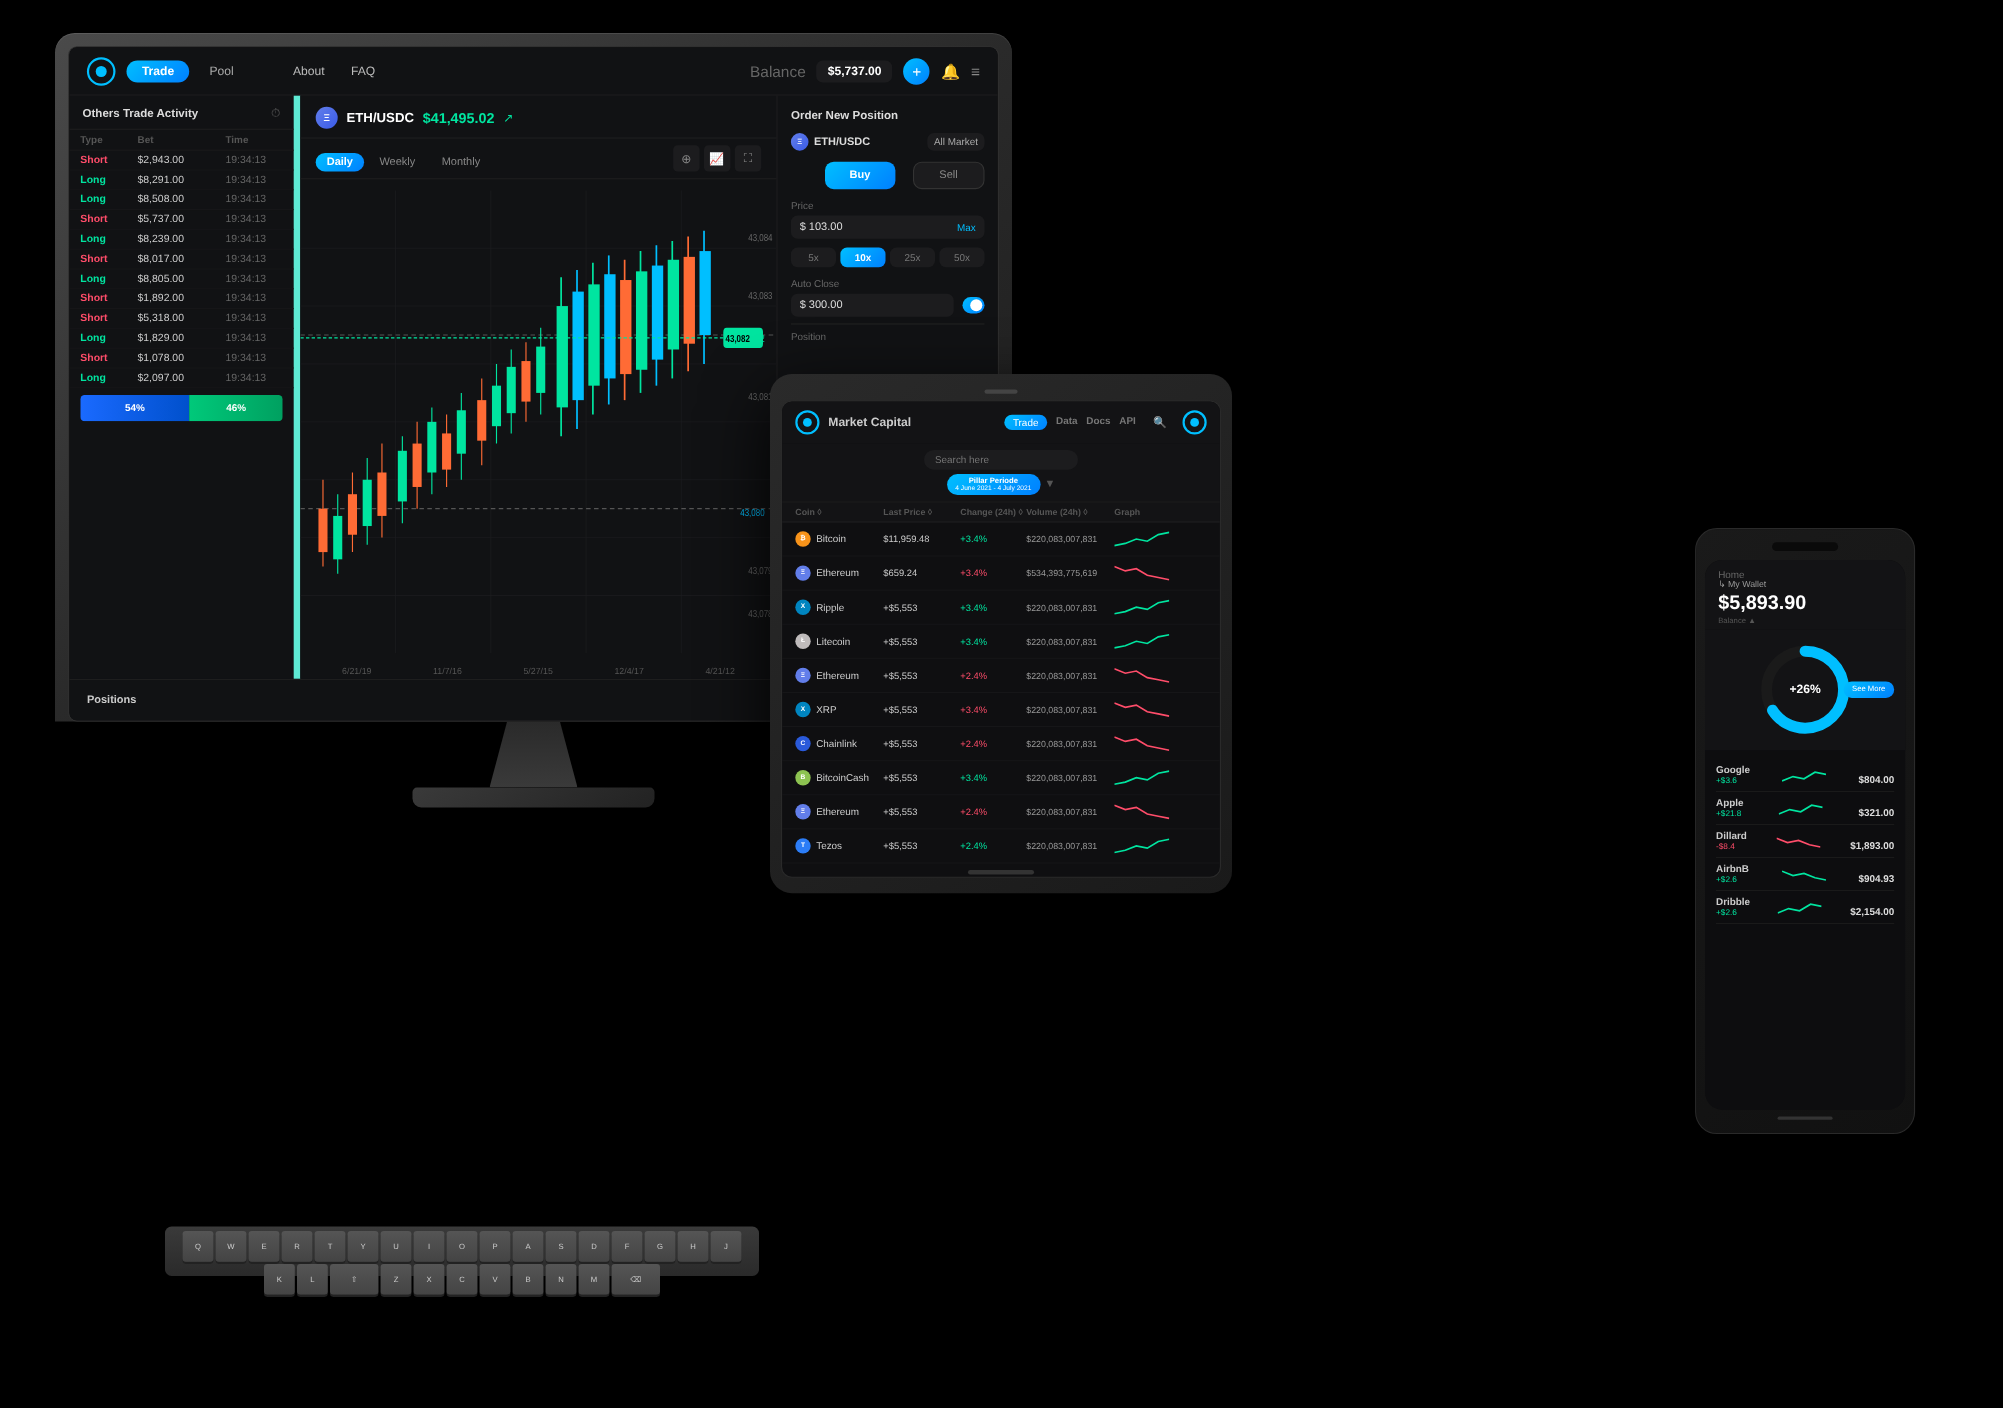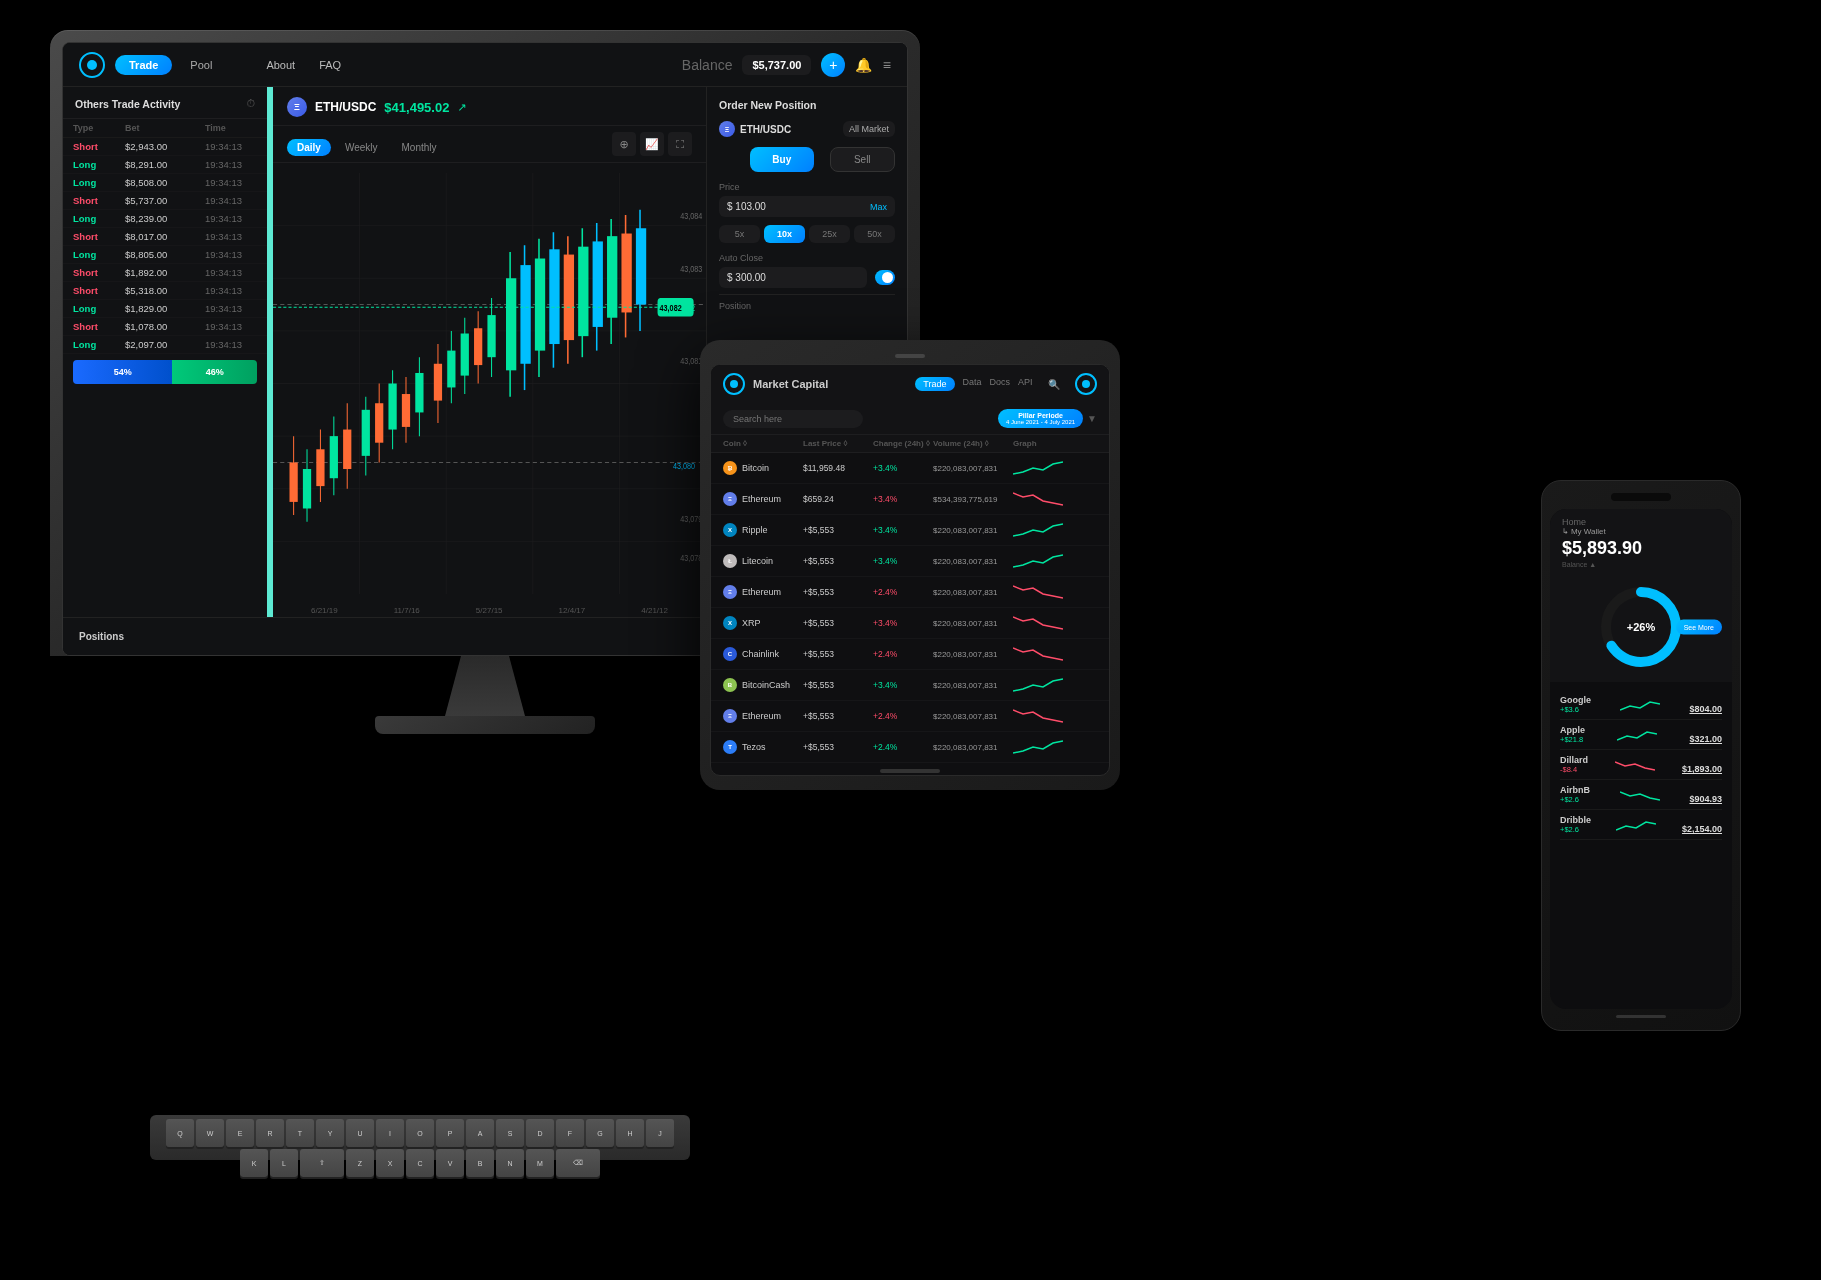--- a/index.html
+++ b/index.html
@@ -608,20 +608,21 @@
 
     .tablet-nav {
       display: flex;
       gap: 8px;
     }
 
     .tablet-nav-item {
       color: #777;
       font-size: 9px;
       cursor: pointer;
+      font-weight: bold;
     }
 
     .tablet-nav-btn {
       background: linear-gradient(135deg, #00bfff, #0080ff);
       color: #fff;
       border: none;
       border-radius: 10px;
       padding: 2px 8px;
       font-size: 9px;
       cursor: pointer;
@@ -645,20 +646,21 @@
     }
 
     .tablet-search-bar {
       display: flex;
       align-items: center;
       justify-content: space-between;
       padding: 6px 12px;
       background: #131315;
       border-bottom: 1px solid #1e1e20;
       gap: 4px;
+      flex-direction: column;
     }
 
     .tablet-search-input {
       background: #1c1c1e;
       border: none;
       border-radius: 12px;
       padding: 4px 10px;
       color: #aaa;
       font-size: 9px;
       width: 140px;
@@ -880,21 +882,20 @@
     .phone-stock-mini-chart {
       width: 40px;
       height: 18px;
     }
 
     .phone-stock-value {
       color: #ddd;
       font-size: 9px;
       font-weight: 600;
       text-align: right;
-      text-decoration: underline;
     }
 
     .phone-home-indicator {
       width: 50px;
       height: 3px;
       background: #333;
       border-radius: 2px;
       margin: 6px auto 0;
     }
 

